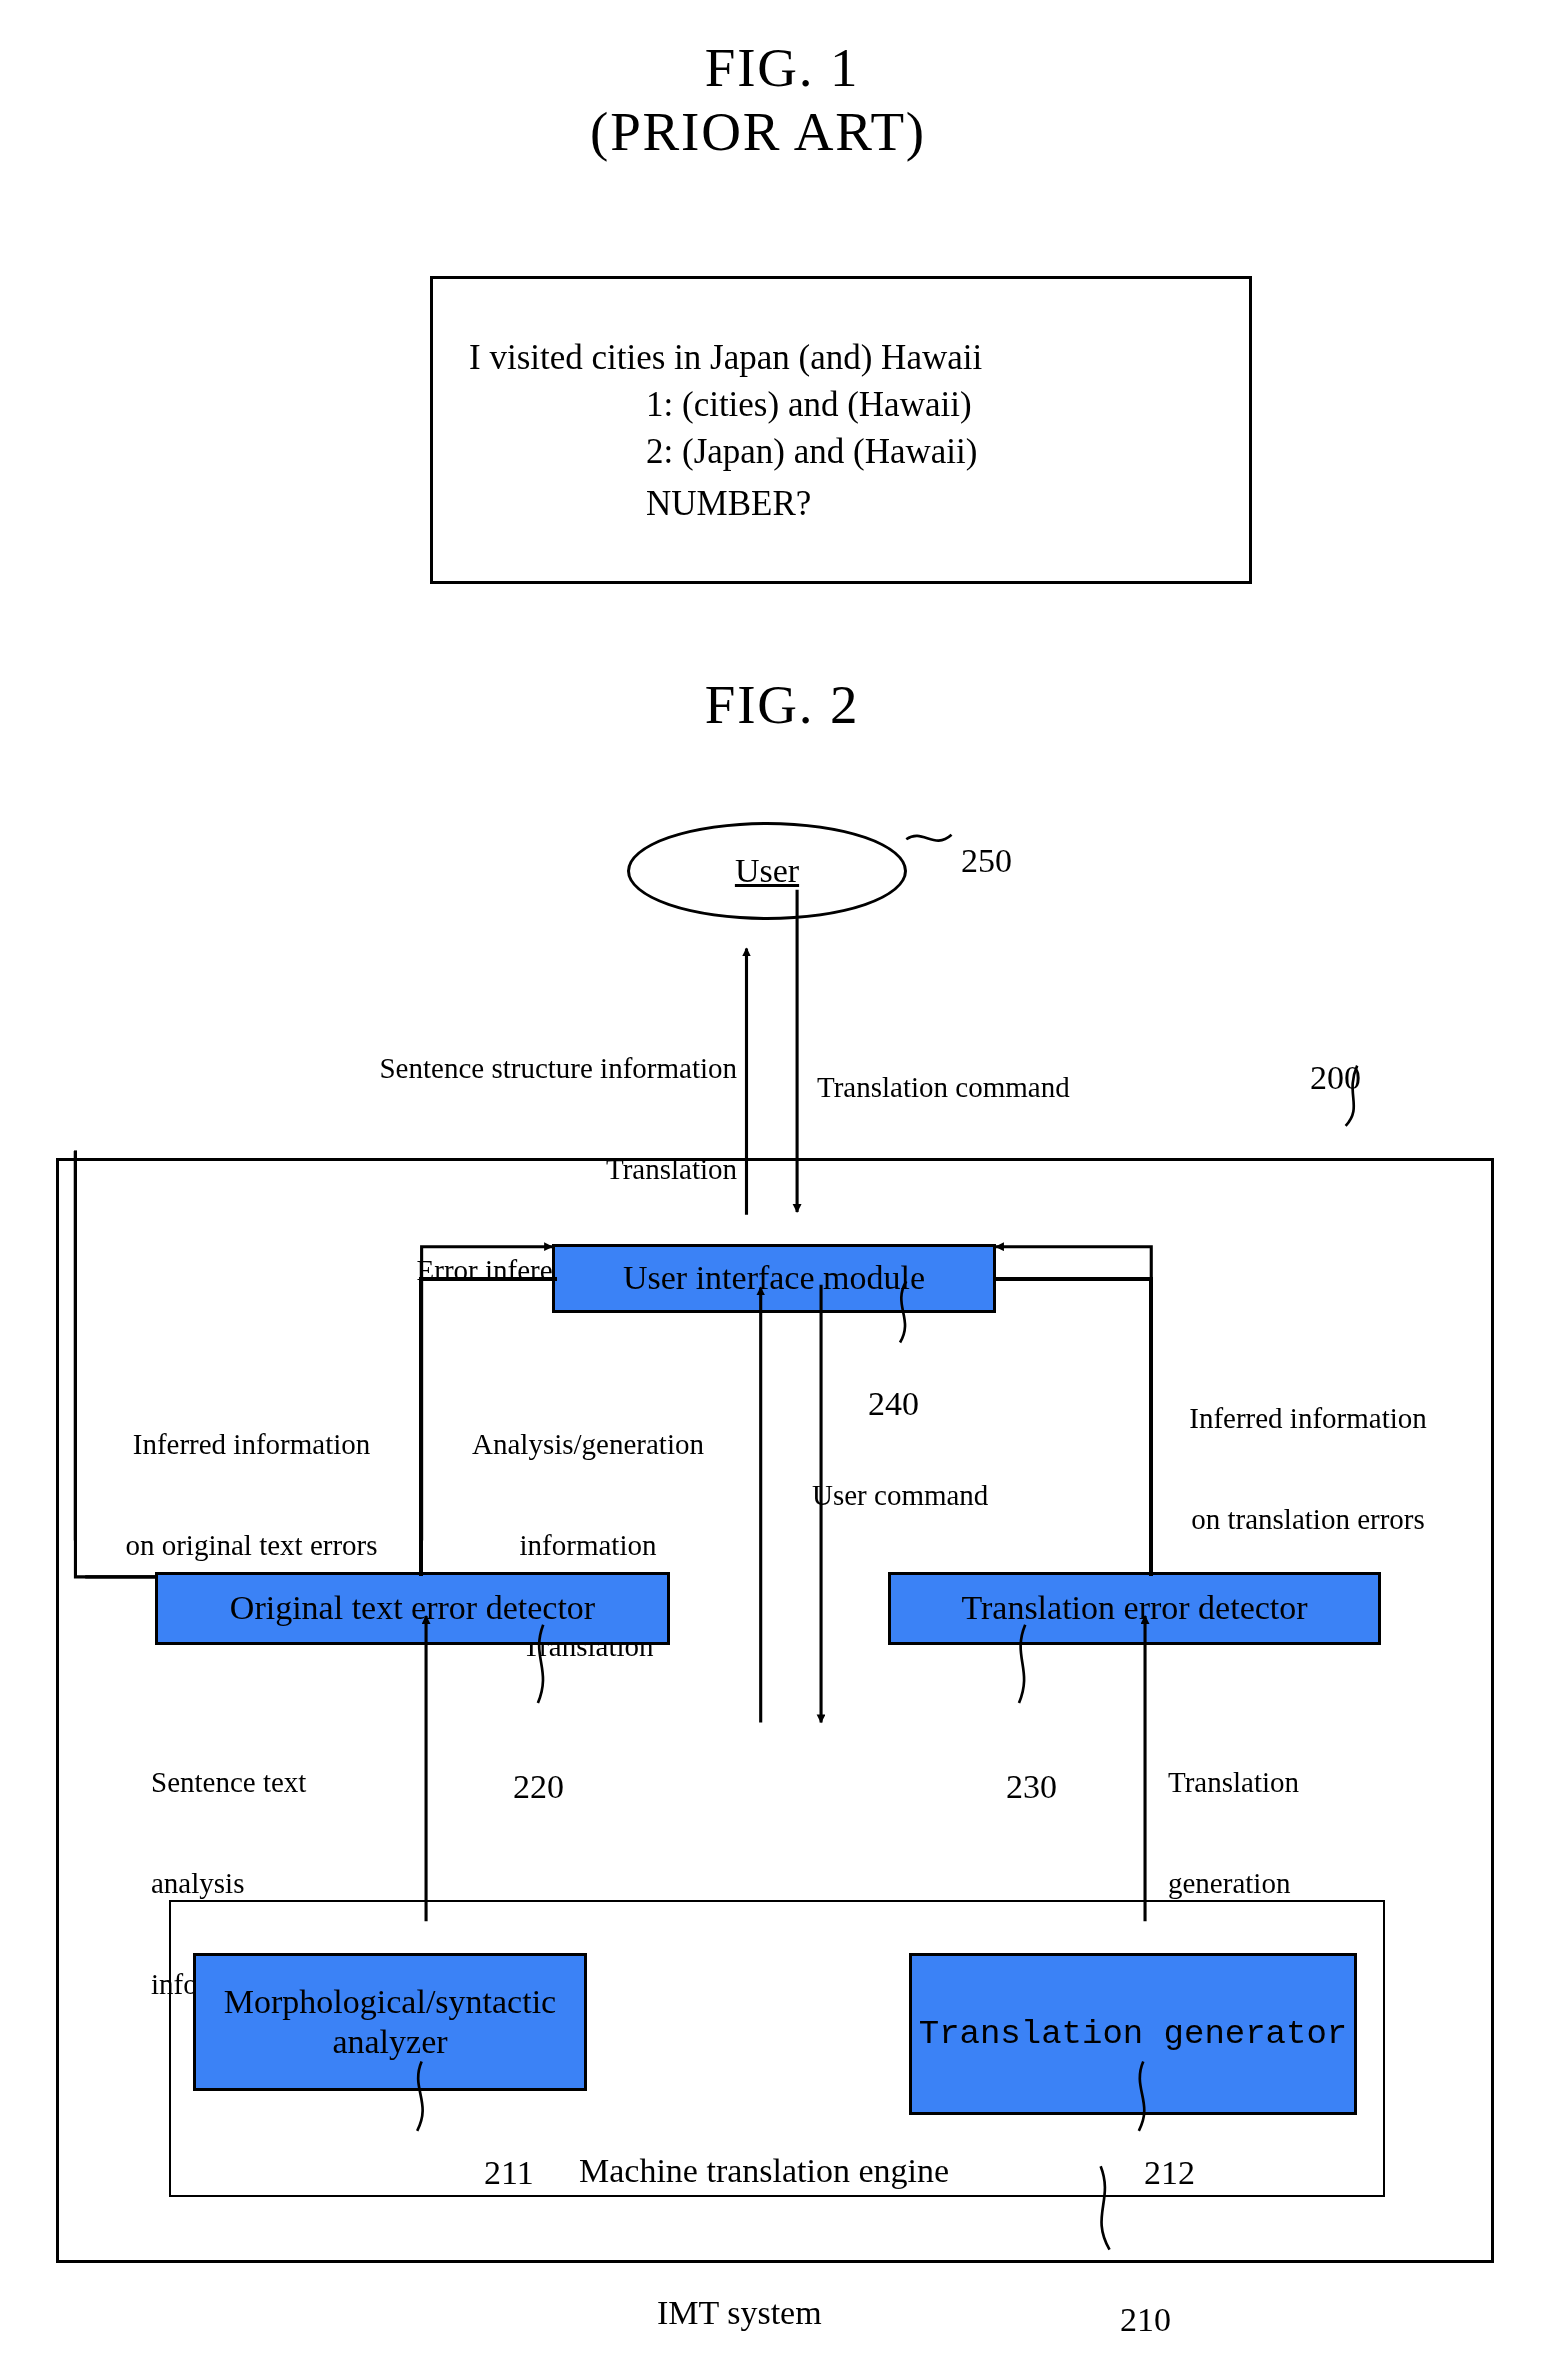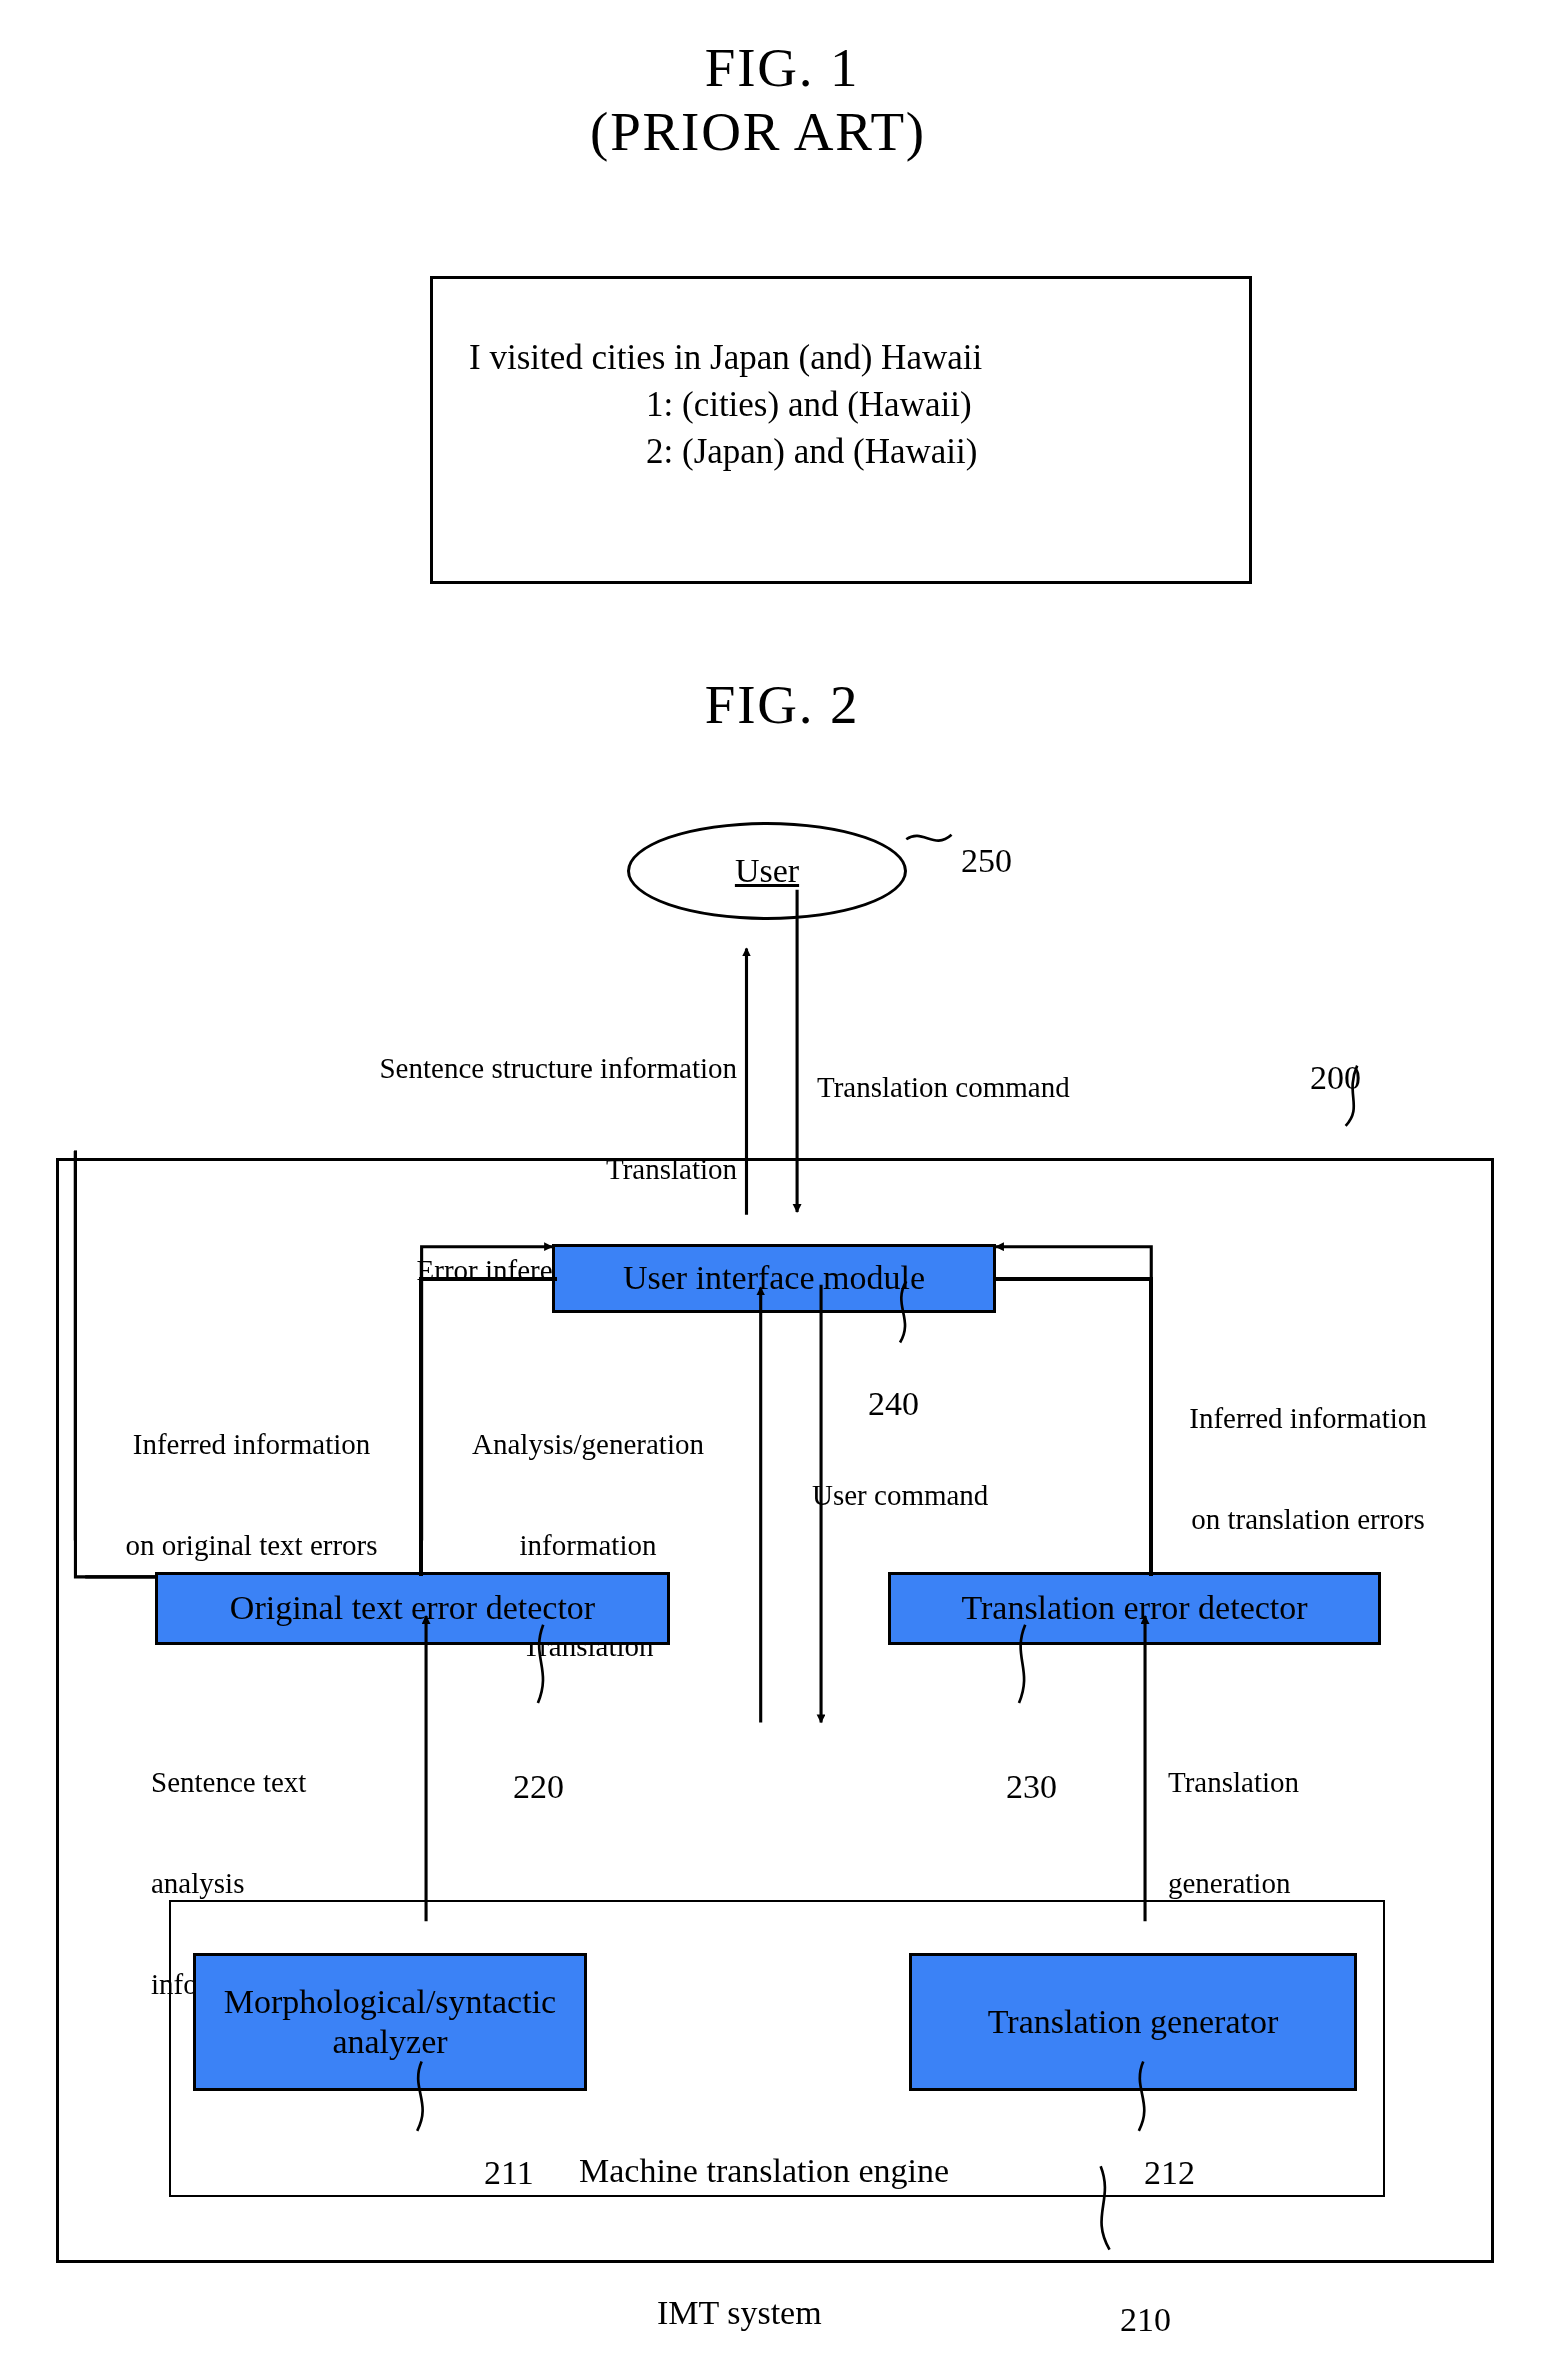--- a/index.html
+++ b/index.html
@@ -106,20 +106,21 @@
 
 <div id="page">
 
   <div class="abs fig-title" style="left:0; top:7px; width:1564px;">FIG. 1</div>
   <div class="abs fig-title" style="left:0; top:71px; width:1516px;">(PRIOR ART)</div>
 
   <div class="abs fig1-box" style="left:430px; top:244px; width:822px; height:308px;">
     <div class="abs fig1-line fig1-l1" style="left:36px; top:24px; width:746px;">I visited cities in Japan (and) Hawaii</div>
     <div class="abs fig1-line fig1-ind" style="left:213px; top:71px; width:604px;">1: (cities) and (Hawaii)</div>
     <div class="abs fig1-line fig1-ind" style="left:213px; top:118px; width:604px;">2: (Japan) and (Hawaii)</div>
+    <div class="abs fig1-line fig1-ind" style="left:213px; top:170px; width:604px;">NUMBER?</div>
   </div>
 
   <div class="abs fig-title" style="left:0; top:644px; width:1564px;">FIG. 2</div>
 
   <div class="abs ellipse" style="left:627px; top:790px; width:280px; height:98px;">
     <span>User</span>
   </div>
   <div class="abs num" style="left:961px; top:810px;">250</div>
 
   <div class="abs lbl r" style="left:178px; top:953px; width:559px;">
@@ -184,21 +185,21 @@
   <div class="abs enginebox" style="left:169px; top:1868px; width:1216px; height:297px;"></div>
 
   <div class="abs modbox" style="left:193px; top:1921px; width:394px; height:138px;">
     <span>
       <span>Morphological/syntactic</span><br>
       <span>analyzer</span>
     </span>
   </div>
   <div class="abs num" style="left:484px; top:2122px;">211</div>
 
-  <div class="abs modbox" style="left:909px; top:1921px; width:448px; height:138px;">
+  <div class="abs modbox" style="left:909px; top:1921px; width:448px; height:162px;font-family:Liberation Mono, monospace;">
     <span>Translation generator</span>
   </div>
   <div class="abs num" style="left:1144px; top:2122px;">212</div>
 
   <div class="abs capt" style="left:579px; top:2120px;">Machine translation engine</div>
 
   <div class="abs num" style="left:1120px; top:2269px;">210</div>
 
   <div class="abs capt" style="left:657px; top:2262px;">IMT system</div>
 

